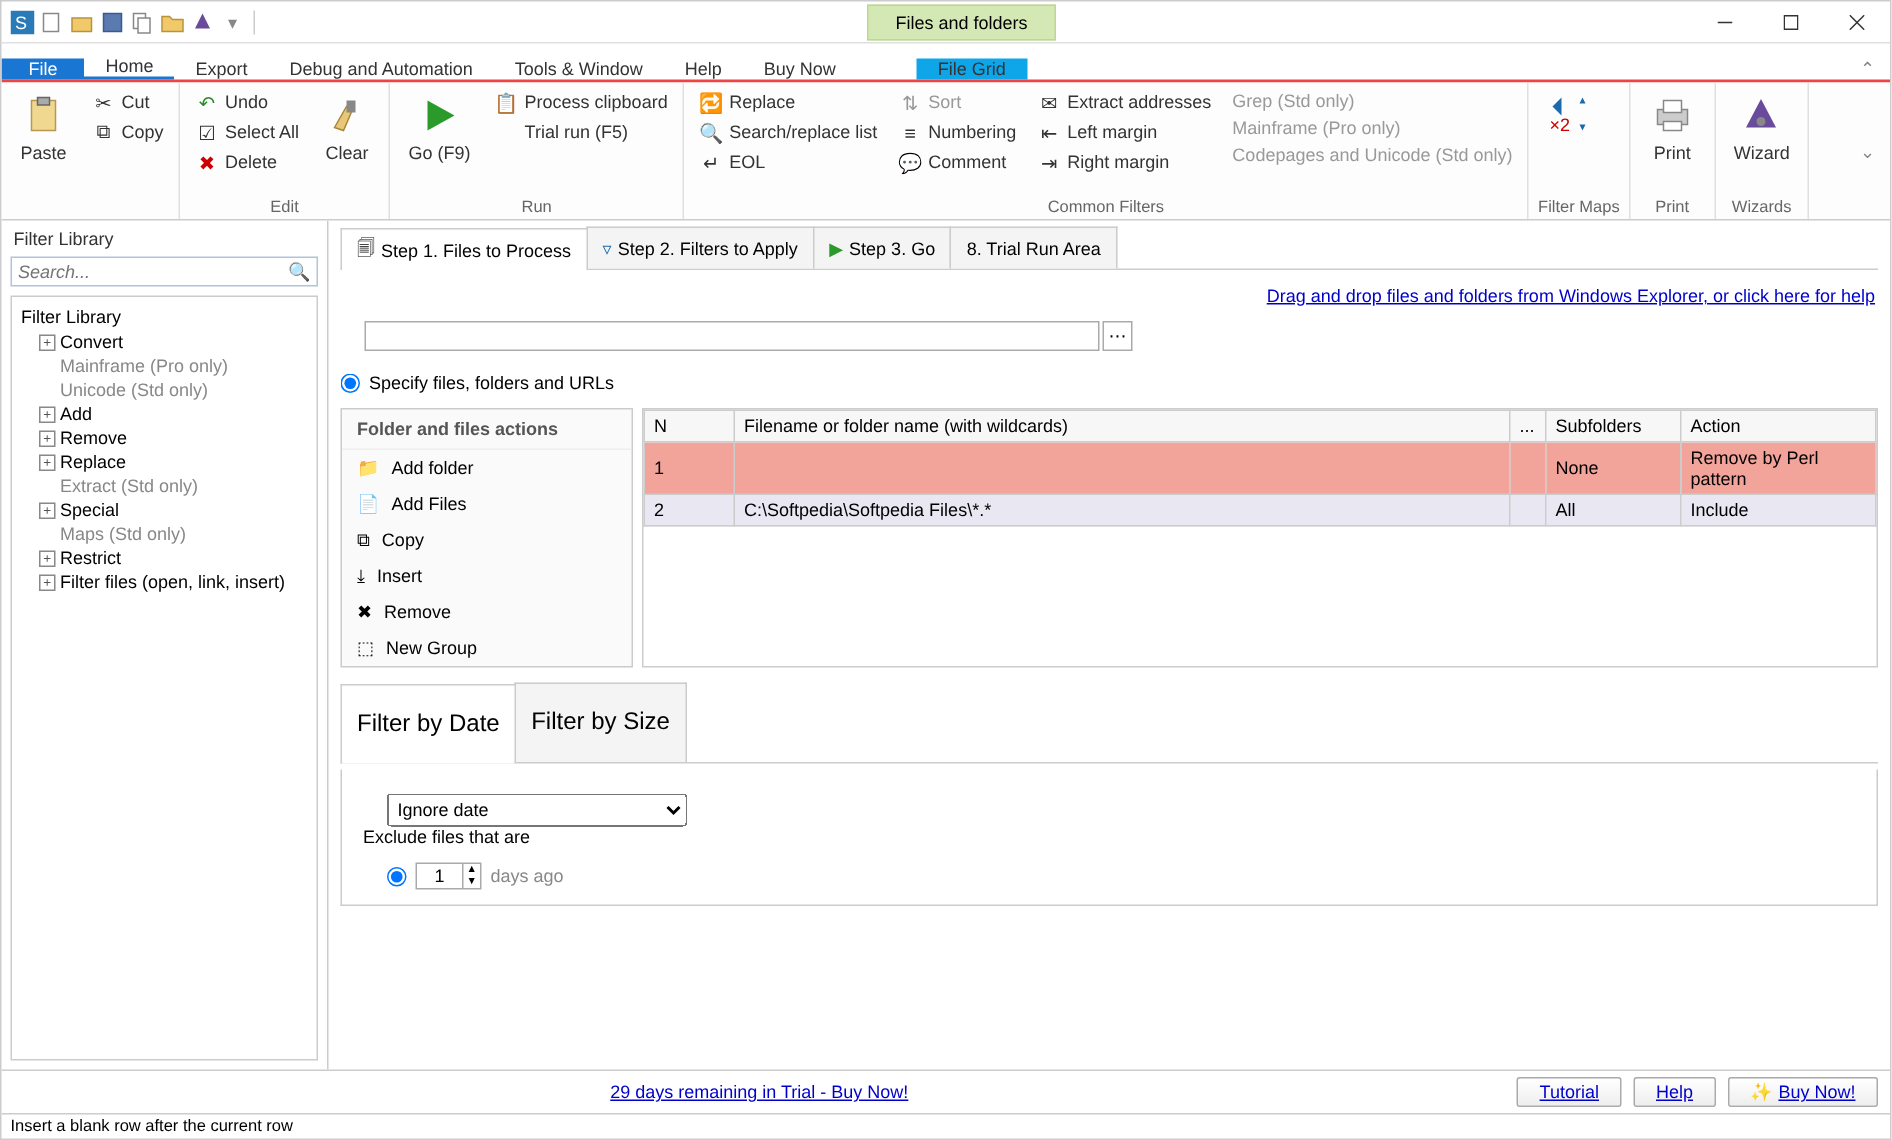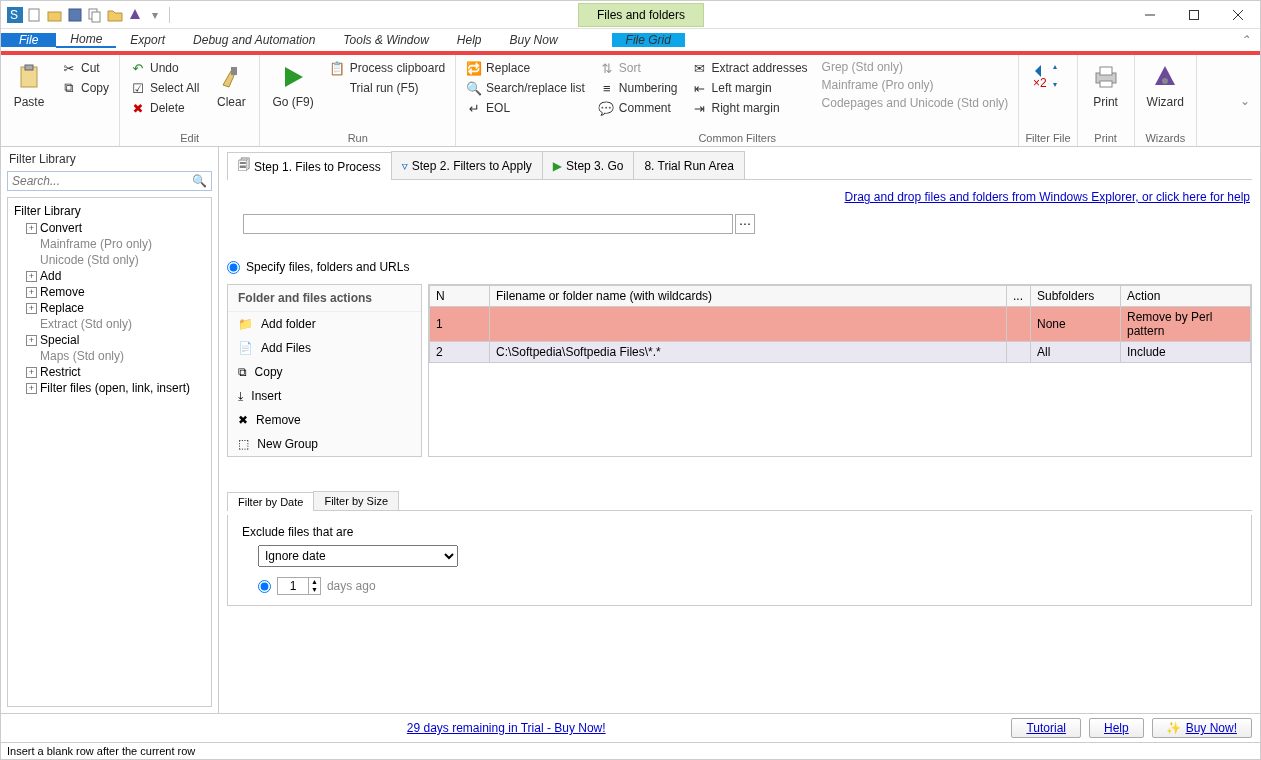--- a/index.html
+++ b/index.html
@@ -2,21 +2,21 @@
 <html><head>
 <meta charset="utf-8">
 <style>
 * { box-sizing: border-box; margin: 0; padding: 0; font-family: "Segoe UI", Tahoma, sans-serif; font-size: 12px; }
 body { background: #fff; width: 1261px; height: 760px; overflow: hidden; display: flex; flex-direction: column; border: 1px solid #ccc; }
 .titlebar { height: 28px; display: flex; align-items: center; border-bottom: 1px solid #e0e0e0; }
 .titlebar-qat { display: flex; gap: 4px; padding: 0 6px; align-items: center; }
 .qat-icon { width: 16px; height: 16px; display: flex; align-items: center; justify-content: center; cursor: pointer; }
 .titlebar-context { background: #d4e8b5; padding: 4px 18px; border: 1px solid #bcd890; margin-left: auto; margin-right: 0; }
 .win-btn { width: 44px; height: 28px; display: flex; align-items: center; justify-content: center; cursor: pointer; }
-.menutabs { display: flex; border-bottom: 4px solid #ef4444; height: 26px; align-items: center; font-style: italic; }
+.menutabs { display: flex; border-bottom: 2px solid #ef4444; height: 26px; align-items: flex-end; }
 .menutab { padding: 0 14px; display: flex; align-items: center; cursor: pointer; color: #333; }
 .menutab.file { background: #1976d2; color: #fff; padding: 0 18px; }
 .menutab.active { border-bottom: 2px solid #1976d2; font-weight: 500; }
 .menutabs .spacer { flex: 1; }
 .collapse-caret { padding: 0 10px; display: flex; align-items: center; color: #888; cursor: pointer; }
 .ribbon { display: flex; border-bottom: 1px solid #ccc; background: #fdfdfd; height: 92px; }
 .rgroup { border-right: 1px solid #e0e0e0; padding: 4px 6px 2px; display: flex; flex-direction: column; }
 .rgroup-content { display: flex; gap: 6px; flex: 1; }
 .rgroup-label { text-align: center; color: #666; font-size: 11px; padding-top: 2px; }
 .big-btn { display: flex; flex-direction: column; align-items: center; justify-content: flex-start; padding: 2px 6px; cursor: pointer; gap: 2px; font-size: 11px; color: #333; }
@@ -51,21 +51,21 @@
 .actions-panel { width: 195px; border: 1px solid #ccc; background: #fafafa; }
 .actions-title { padding: 6px 10px; font-weight: 600; color: #555; border-bottom: 1px solid #eee; }
 .action-item { padding: 5px 10px; display: flex; align-items: center; gap: 8px; cursor: pointer; }
 .grid-panel { flex: 1; border: 1px solid #ccc; }
 .grid-panel table { width: 100%; border-collapse: collapse; }
 .grid-panel th { text-align: left; padding: 3px 6px; border: 1px solid #ccc; background: #f7f7f7; font-weight: normal; font-size: 12px; }
 .grid-panel td { padding: 3px 6px; border: 1px solid #ccc; font-size: 12px; }
 .grid-panel tr.error td { background: #f2a39a; }
 .grid-panel tr.alt td { background: #e8e7f2; }
 .filter-tabs { display: flex; border-bottom: 1px solid #ccc; margin-top: 6px; }
-.filter-tab { padding: 3px 10px; border: 1px solid #ccc; border-bottom: none; background: #f4f4f4; cursor: pointer; font-size: 11px; margin-right: -1px; margin-top: 24px; }
+.filter-tab { padding: 17px 10px; border: 1px solid #ccc; border-bottom: none; background: #f4f4f4; cursor: pointer; font-size: 16px; margin-right: -1px; }
 .filter-tab.active { background: #fff; position: relative; top: 1px; }
 .filter-body { border: 1px solid #ccc; border-top: none; padding: 10px 14px; }
 .filter-body select { padding: 2px; width: 200px; }
 .filter-body .sub { margin-left: 16px; margin-top: 10px; display: flex; align-items: center; gap: 6px; }
 .num-spin { display: inline-flex; border: 1px solid #aaa; }
 .num-spin input { width: 30px; border: none; text-align: center; padding: 1px; }
 .num-spin .spins { display: flex; flex-direction: column; border-left: 1px solid #aaa; }
 .num-spin .spins span { font-size: 7px; line-height: 8px; padding: 0 2px; cursor: pointer; }
 .bottom-status { border-top: 1px solid #ccc; padding: 4px 8px; display: flex; align-items: center; gap: 8px; }
 .bottom-status a { color: #0000cc; text-decoration: underline; }
@@ -296,21 +296,21 @@
         <span class="icon-lg">
             <svg width="32" height="28">
               <path d="M6 6 L6 0 L0 6 L6 12 L6 6" fill="#1a6ab0" transform="translate(4,2)"></path>
               <path d="M10 2 L14 2 L12 -2 Z" fill="#1a6ab0" transform="translate(12,4)"></path>
               <path d="M10 2 L14 2 L12 6 Z" fill="#1a6ab0" transform="translate(12,18)"></path>
               <text x="2" y="24" fill="#c00" font-size="10">×2</text>
             </svg>
           </span>
       </div>
     </div>
-    <div class="rgroup-label">Filter File</div>
+    <div class="rgroup-label">Filter Maps</div>
   </div>
   <div class="rgroup">
     <div class="rgroup-content">
       <div class="big-btn">
         <span class="icon-lg">
             <svg width="28" height="28">
               <rect x="4" y="10" width="20" height="10" fill="#ccc" stroke="#888"></rect>
               <rect x="8" y="4" width="12" height="8" fill="#fff" stroke="#888"></rect>
               <rect x="8" y="18" width="12" height="6" fill="#fff" stroke="#888"></rect>
             </svg>
@@ -415,21 +415,21 @@
       <a href="#">Drag and drop files and folders from Windows Explorer, or click here for help</a>
     </div>
 
     <div class="text-input-row">
       <input type="text" style="">
       <div class="browse">
           <span>⋯</span>
         </div>
     </div>
 
-    <div class="radio-row" style="margin-top:20px">
+    <div class="radio-row" style="margin-top:8px">
       <input type="radio" name="src" checked="" style="">
       <label>Specify files, folders and URLs</label>
     </div>
 
     <div class="files-section">
       <div class="actions-panel">
         <div class="actions-title">Folder and files actions</div>
         <div class="action-item">
             <span>📁</span>
             <span>Add folder</span>
@@ -484,26 +484,26 @@
             </tbody>
         </table>
       </div>
     </div>
 
     <div class="filter-tabs">
       <div class="filter-tab active">Filter by Date</div>
       <div class="filter-tab">Filter by Size</div>
     </div>
     <div class="filter-body">
-      <div>Exclude files that are</div>
       <div style="margin:6px 0 0 16px">
         <select>
           <option>Ignore date</option>
         </select>
       </div>
+      <div>Exclude files that are</div>
       <div class="sub">
         <input type="radio" name="datekind" checked="" style="">
         <div class="num-spin">
           <input type="text" value="1" style="">
           <div class="spins">
               <span>▲</span>
               <span>▼</span>
             </div>
         </div>
         <span style="color:#888">days ago</span>

